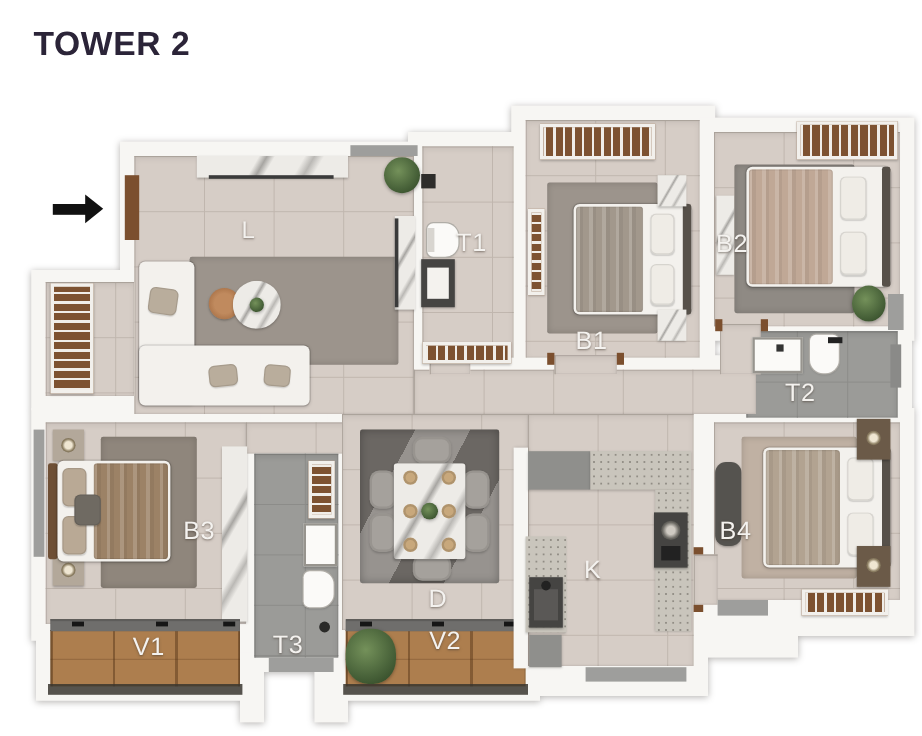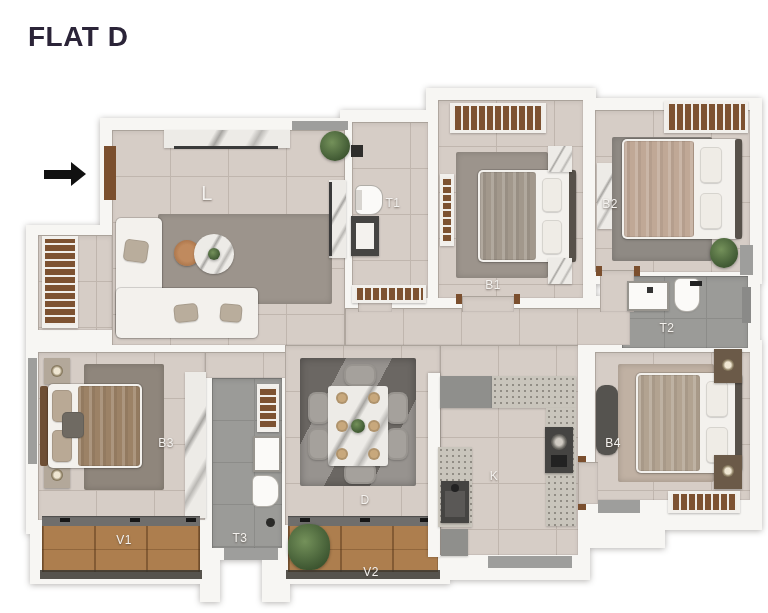--- a/index.html
+++ b/index.html
@@ -54,36 +54,36 @@
   .track{background:#6f6e6c;box-shadow:inset 0 1px 1px rgba(0,0,0,.3);}
   .hndl{background:#161616;}
   .jamb{background:var(--door-wood,#7b4f2e);}
   .wallseg{background:var(--wall,#f7f6f3);box-shadow:0 0 3px rgba(0,0,0,.3);}
   .circ{border-radius:50%;}
   .lampdot{background:radial-gradient(circle,#efe6d2 0 35%,#8d7f63 60%,#5f5546 100%);border-radius:50%;}
   .chair{background:#a5a19c;border-radius:8px;box-shadow:inset 0 0 0 2px rgba(0,0,0,.08),0 1px 2px rgba(0,0,0,.2);}
   .plate{background:#c8a87c;border-radius:50%;box-shadow:inset 0 0 0 2px rgba(0,0,0,.12);}
   
   .lbl{position:absolute;transform:translate(-50%,-50%);color:var(--room-label,#f4f2ef);
-       font-size:12px;letter-spacing:.5px;text-shadow:0 1px 2px rgba(70,60,50,.65);white-space:nowrap;}
+       font-size:21px;letter-spacing:.5px;text-shadow:0 1px 2px rgba(70,60,50,.65);white-space:nowrap;}
   .lbl.big{font-size:20px;}
   .title{position:absolute;left:28px;top:20px;color:var(--title-text,#2b2438);
          font-size:28px;font-weight:bold;line-height:1.22;letter-spacing:.5px;}
   .arrow{position:absolute;left:44px;top:162px;width:44px;height:24px;}
   .arrow .shaft{left:0;top:8px;width:28px;height:9px;background:var(--arrow-black,#111);}
   .arrow .head{left:27px;top:0;width:0;height:0;border-top:12px solid transparent;border-bottom:12px solid transparent;
                border-left:15px solid var(--arrow-black,#111);}
 </style>
 </head>
 <body>
 
 <div class="stage">
 
   <div class="title">
-    <div>FLAT D</div>
+    <div>TOWER 2</div>
   </div>
 
   <div class="arrow">
     <i class="shaft"></i>
     <i class="head"></i>
   </div>
 
   <div class="layer walls">
     <i style="left:100px;top:118px;width:338px;height:239px"></i>
     <i style="left:26px;top:225px;width:96px;height:117px"></i>
@@ -291,18 +291,18 @@
   <div class="layer">
     <span class="lbl big" style="left:207px;top:193px">L</span>
     <span class="lbl" style="left:393px;top:203px">T1</span>
     <span class="lbl" style="left:493px;top:285px">B1</span>
     <span class="lbl" style="left:610px;top:204px">B2</span>
     <span class="lbl" style="left:667px;top:328px">T2</span>
     <span class="lbl" style="left:166px;top:443px">B3</span>
     <span class="lbl" style="left:124px;top:540px">V1</span>
     <span class="lbl" style="left:240px;top:538px">T3</span>
     <span class="lbl" style="left:365px;top:500px">D</span>
-    <span class="lbl" style="left:371px;top:572px">V2</span>
+    <span class="lbl" style="left:371px;top:535px">V2</span>
     <span class="lbl" style="left:494px;top:476px">K</span>
     <span class="lbl" style="left:613px;top:443px">B4</span>
   </div>
 
 </div>
 
 </body></html>

